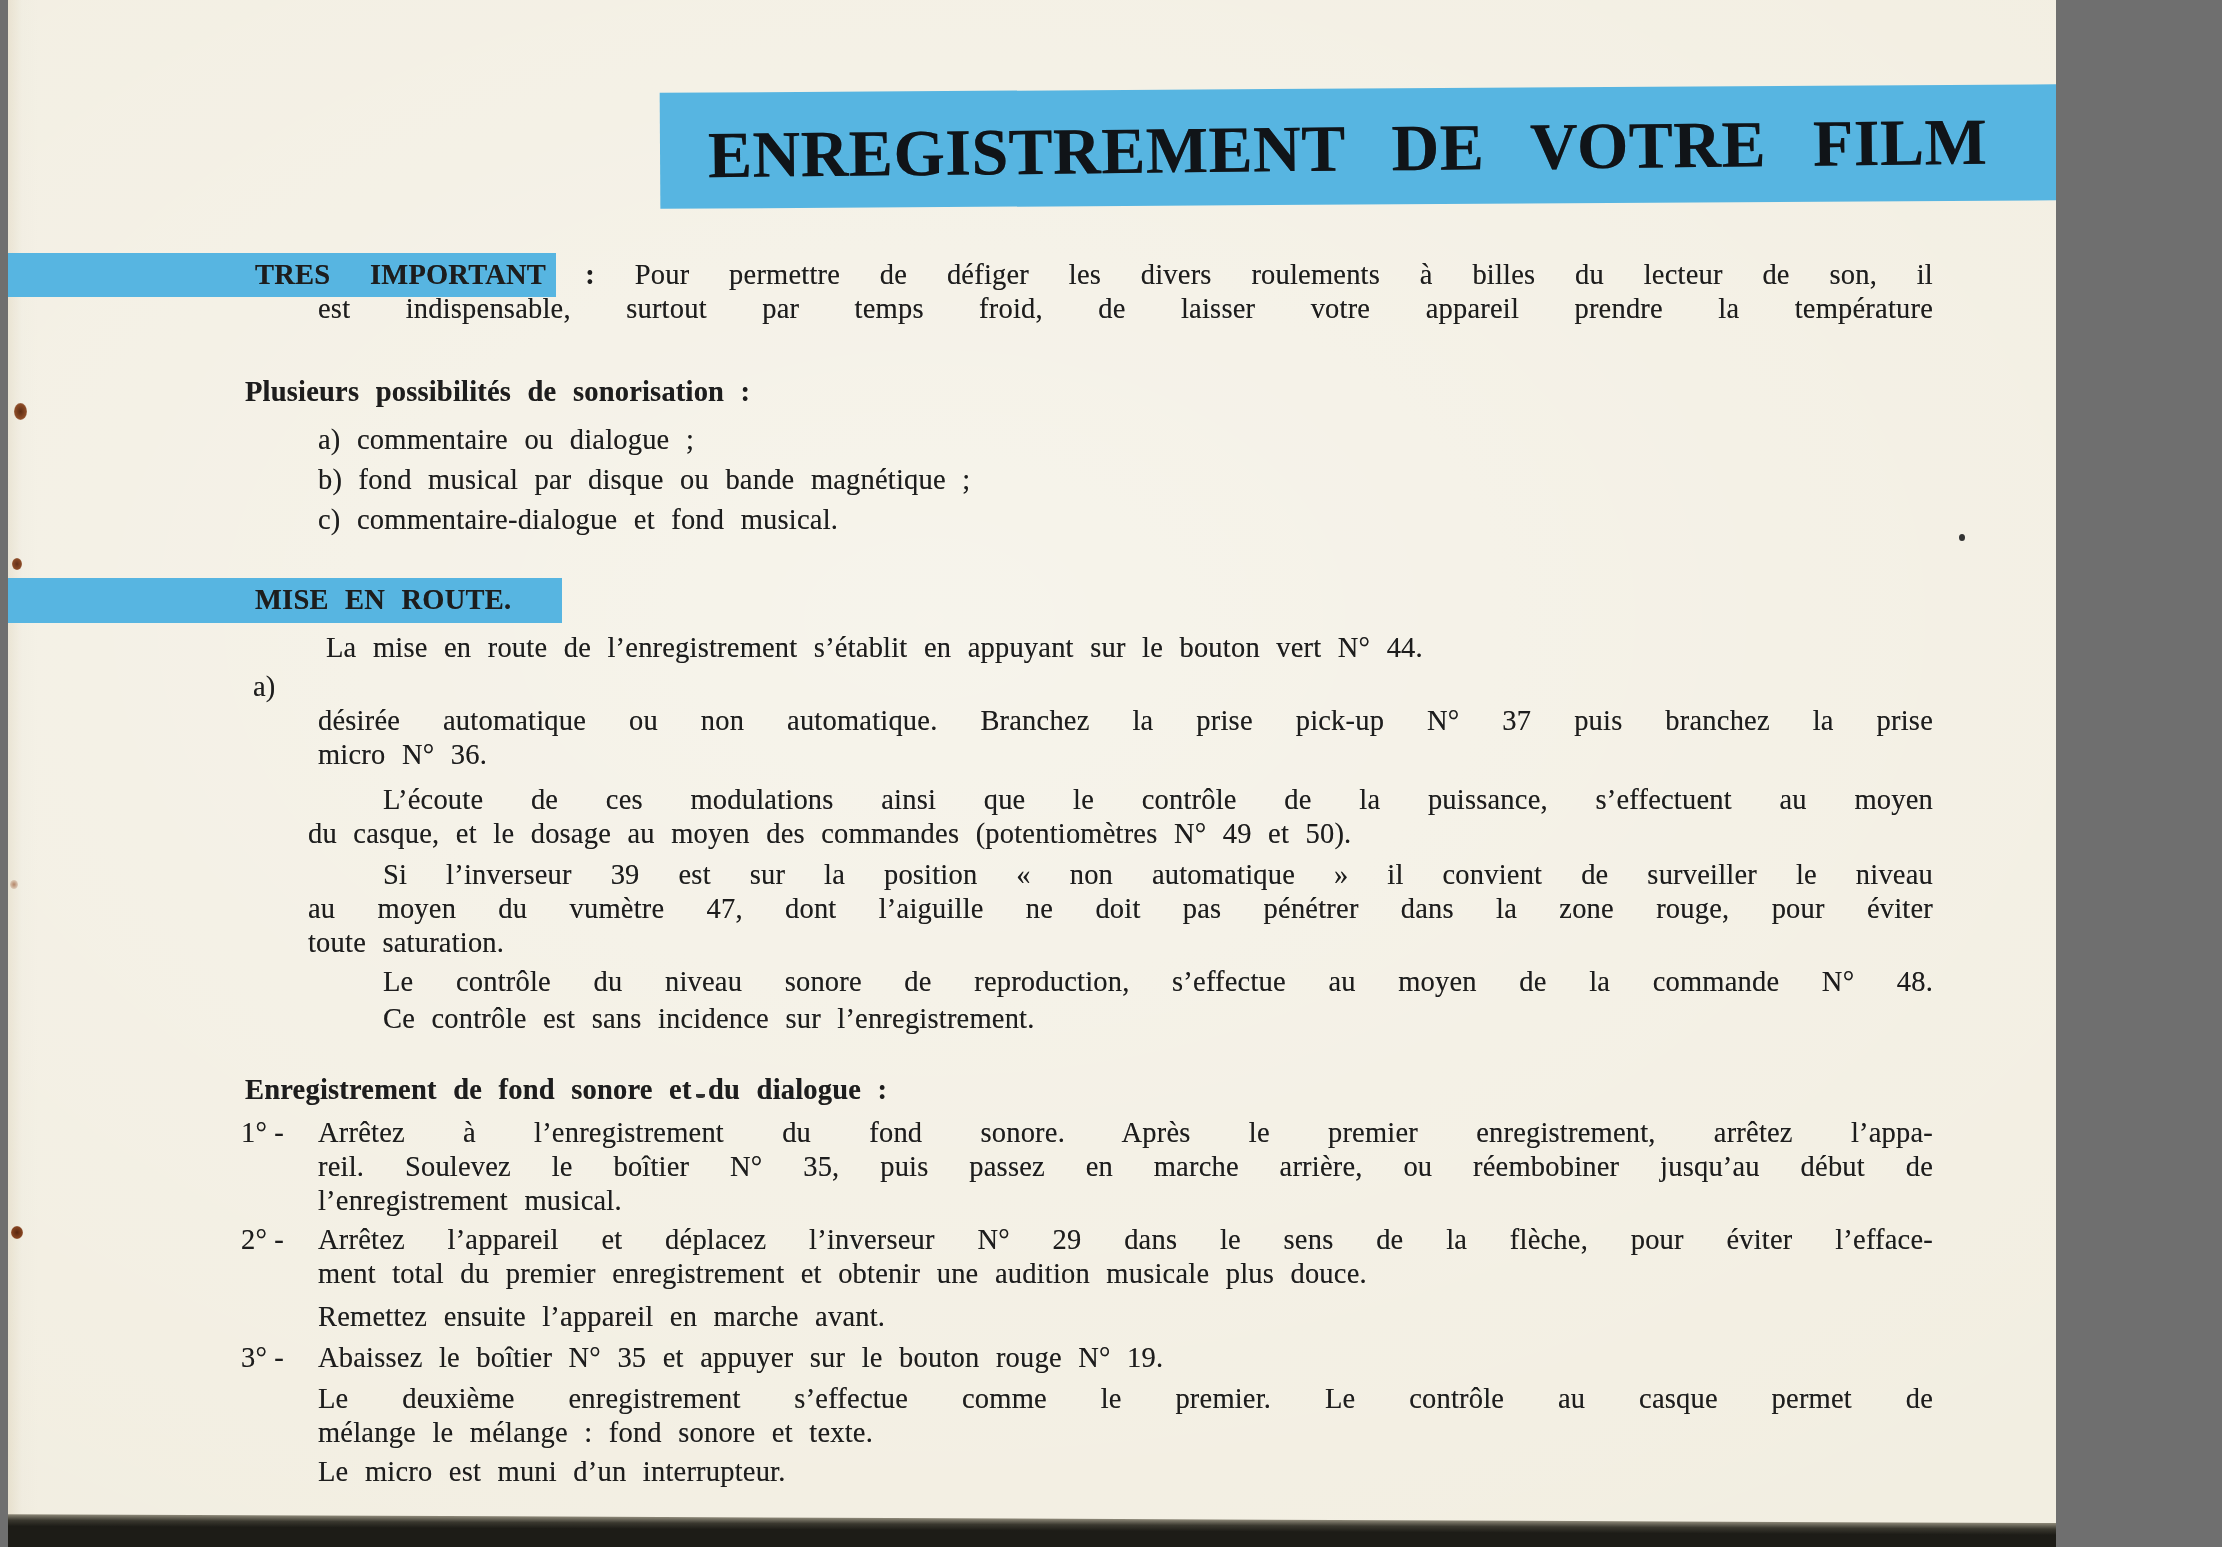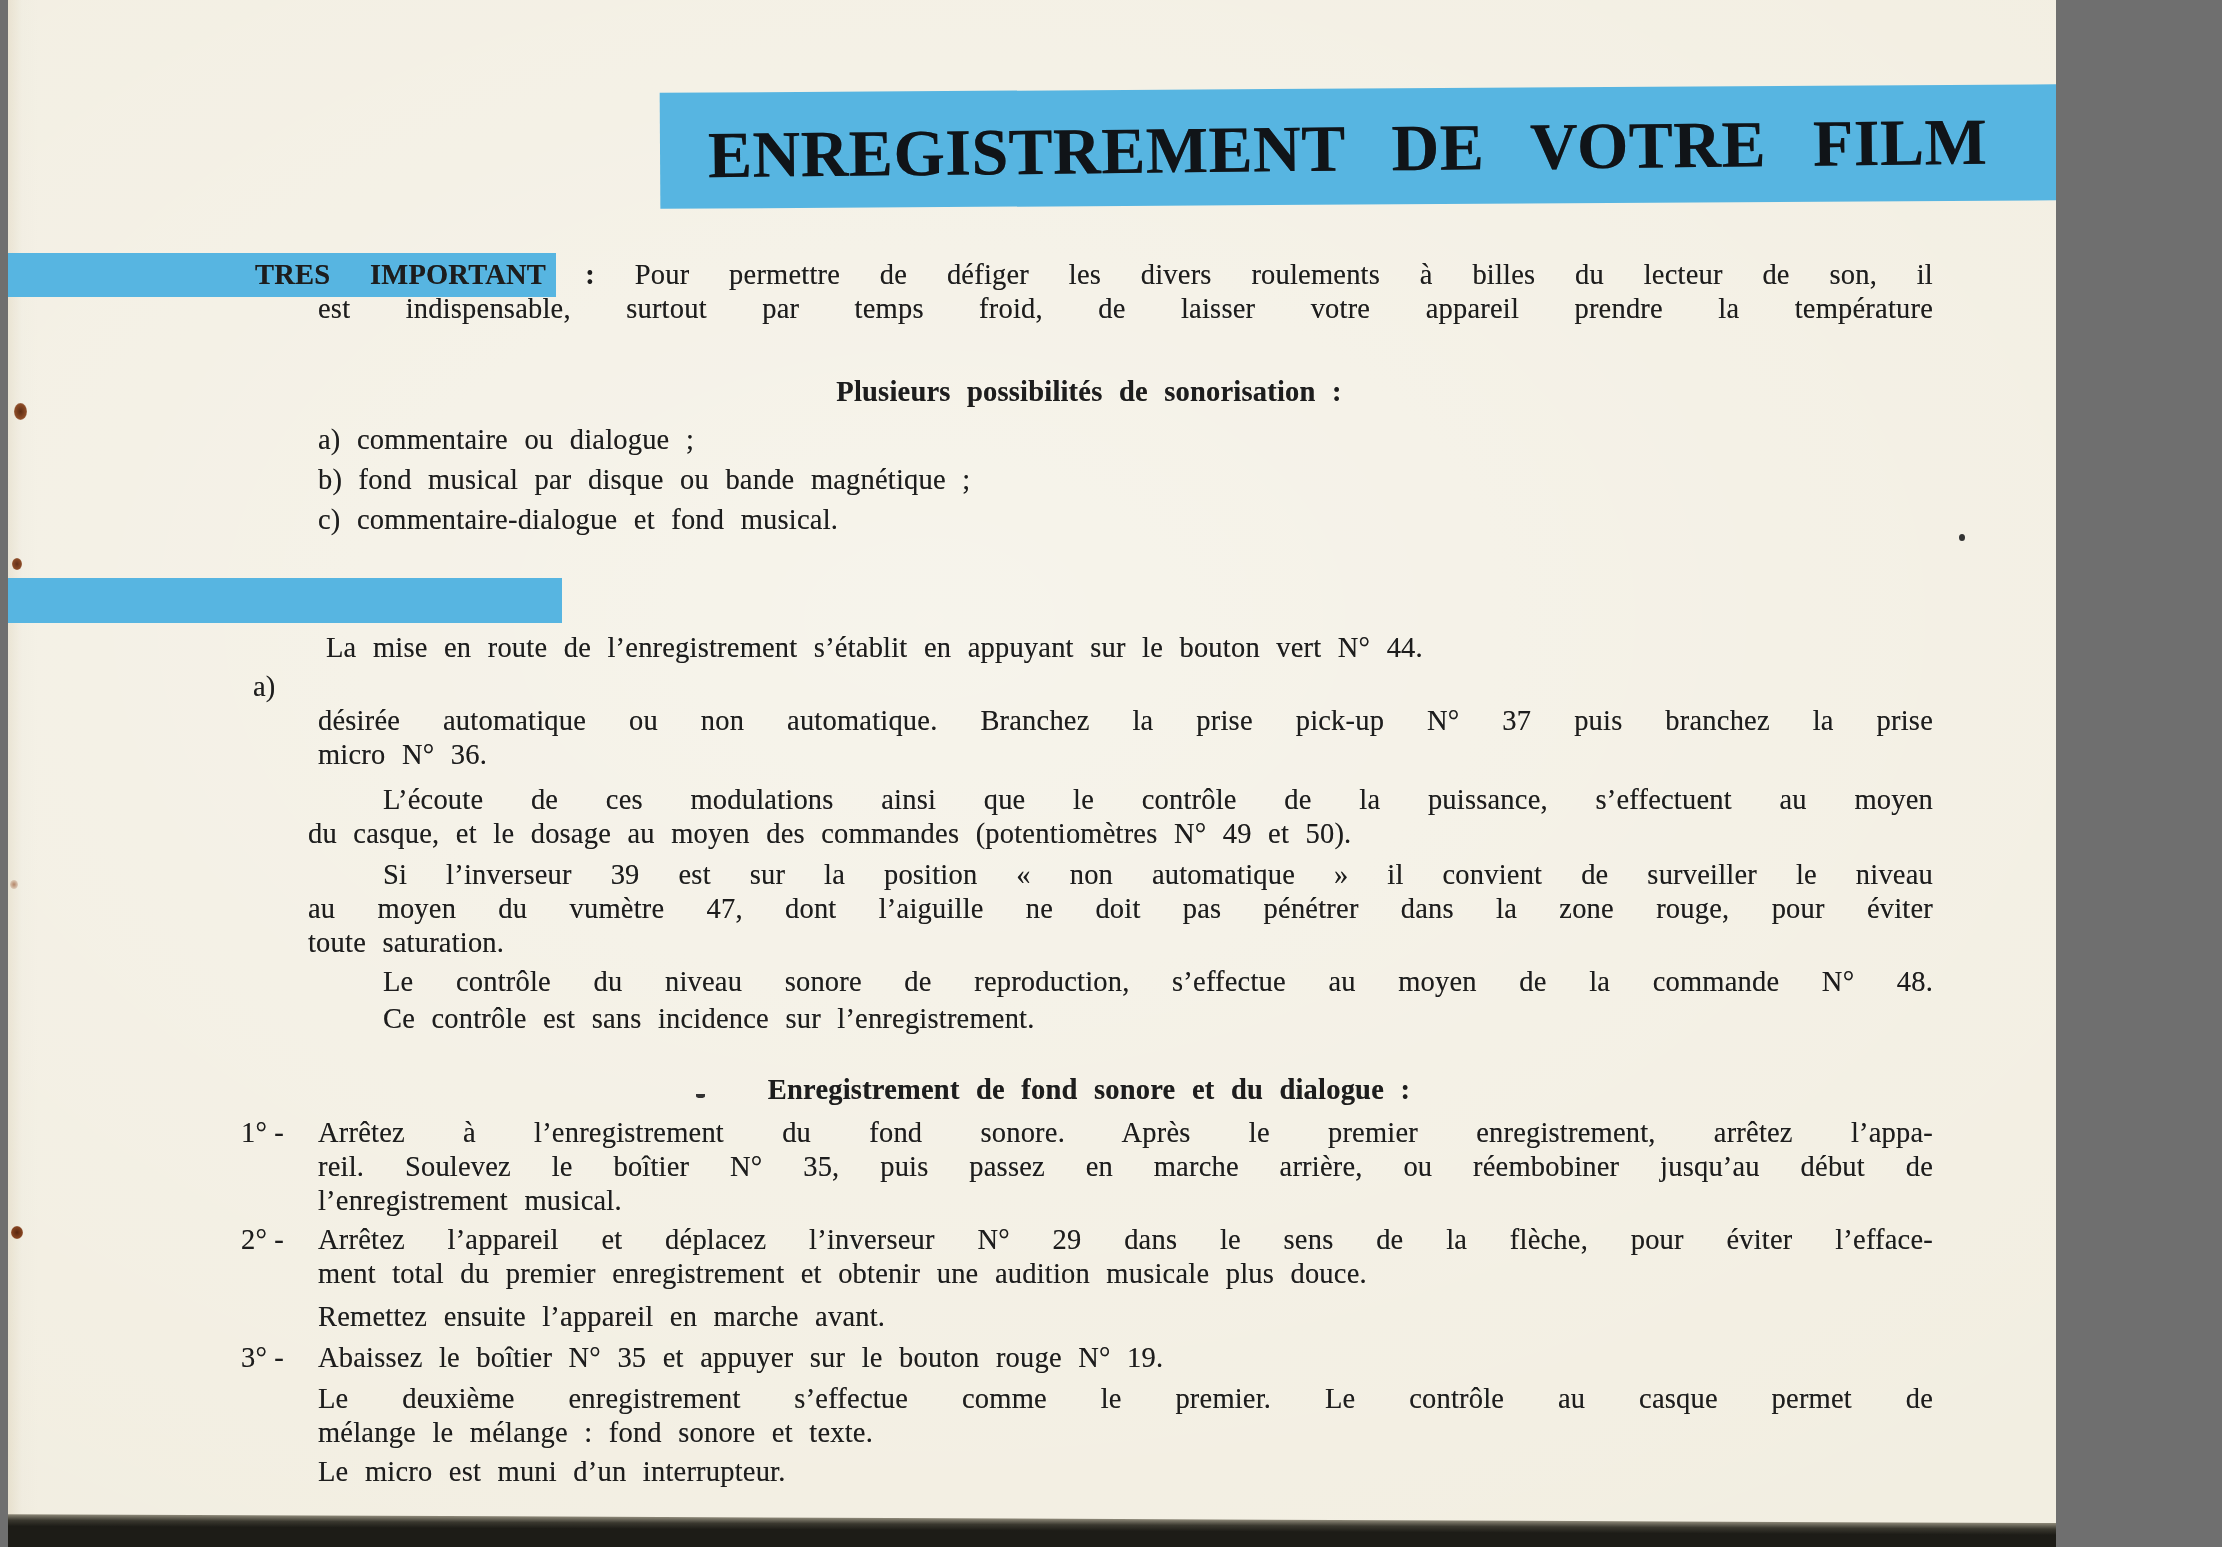--- a/index.html
+++ b/index.html
@@ -42,21 +42,21 @@
   
   .ln {
     position:absolute; left:233px; width:1692px; box-sizing:border-box;
     font-size:28.5px; line-height:34px; word-spacing:0.32em; letter-spacing:0.2px;
     white-space:nowrap;
   }
   .j { white-space:normal; text-align:justify; text-align-last:justify; text-justify:inter-word; }
   .b { font-weight:bold; }
   .h { font-weight:bold; }
   .p14 { padding-left:14px; }   
-  .p4  { padding-left:4px;text-align:center;  }   
+  .p4  { padding-left:4px;  }   
   .p77 { padding-left:77px; }   
   .p67 { padding-left:67px; }   
   .p85 { padding-left:85px; }   
   .p142{ padding-left:142px;}   
   .marker { position:absolute; left:233px; width:80px; box-sizing:border-box;
     font-size:28.5px; line-height:34px; letter-spacing:0.2px; white-space:nowrap; }
 
   
   .bottom-edge {
     position:absolute; left:-10px; top:1524px; width:2260px; height:40px;
@@ -83,20 +83,21 @@
   <div class="band band-2"></div>
 
   <div class="ln j p14 ink" style="top:258px"><span class="b">TRES IMPORTANT :</span> <span>Pour permettre de défiger les divers roulements à billes du lecteur de son, il</span></div>
   <div class="ln j p77 ink" style="top:292px">est indispensable, surtout par temps froid, de laisser votre appareil prendre la température</div>
 
   <div class="ln h p4 ink" style="top:375px">Plusieurs possibilités de sonorisation :</div>
   <div class="ln p77 ink" style="top:423px">a) commentaire ou dialogue ;</div>
   <div class="ln p77 ink" style="top:463px">b) fond musical par disque ou bande magnétique ;</div>
   <div class="ln p77 ink" style="top:503px">c) commentaire-dialogue et fond musical.</div>
 
+  <div class="ln h p14 ink" style="top:583px">MISE EN ROUTE.</div>
   <div class="ln p85 ink" style="top:631px">La mise en route de l’enregistrement s’établit en appuyant sur le bouton vert N° 44.</div>
 
   <div class="marker ink" style="top:670px; padding-left:12px">a)</div>
   <div class="ln j p77 ink" style="top:704px">désirée automatique ou non automatique. Branchez la prise pick-up N° 37 puis branchez la prise</div>
   <div class="ln p77 ink" style="top:738px">micro N° 36.</div>
 
   <div class="ln j p142 ink" style="top:783px">L’écoute de ces modulations ainsi que le contrôle de la puissance, s’effectuent au moyen</div>
   <div class="ln p67 ink" style="top:817px">du casque, et le dosage au moyen des commandes (potentiomètres N° 49 et 50).</div>
 
   <div class="ln j p142 ink" style="top:858px">Si l’inverseur 39 est sur la position « non automatique » il convient de surveiller le niveau</div>

